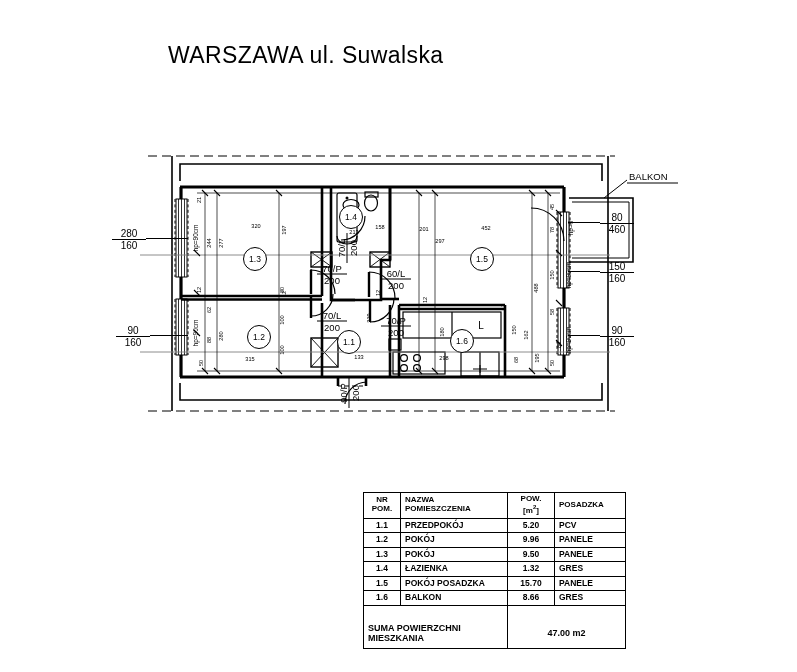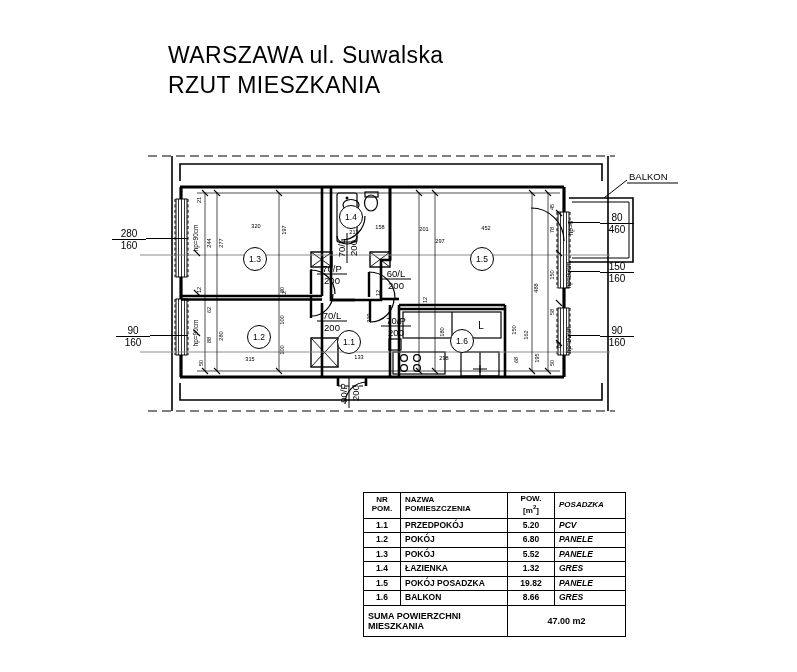--- a/index.html
+++ b/index.html
@@ -38,34 +38,33 @@
     font-weight:bold;
     text-align:left;
     vertical-align:middle;
     line-height:1.12;
     white-space:nowrap;
   }
   .legend thead td{ font-size:8px; }
   .legend .c-nr{ width:28px; text-align:center;}
   .legend .c-name{ width:98px;}
   .legend .c-pow{ width:38px; text-align:center;}
-  .legend .c-pos{ width:62px;font-style:italic;}
-  .legend tr.total td{ font-size:9px; padding-top:5px;padding-bottom:5px;}
+  .legend .c-pos{ width:62px;}
+  .legend tr.total td{ font-size:9px; padding-top:17px;padding-bottom:5px;}
   .legend tr.total .tot-label{ }
   .legend tr.total .tot-val{ text-align:center;}
   .sup{font-size:6px;vertical-align:super;}
 </style>
 </head>
 <body>
 
 <div id="stage">
 
   <div class="title-block">
     <div class="title-line">WARSZAWA ul. Suwalska</div>
-    <div class="title-line">RZUT MIESZKANIA</div>
   </div>
 
   <svg id="plan" width="797" height="672" viewBox="0 0 797 672">
 
     <defs>
       <pattern id="wallHatch" width="4" height="4" patternUnits="userSpaceOnUse">
         <rect width="4" height="4" fill="#ffffff"></rect>
         <path d="M0 4 L4 0" stroke="#000" stroke-width="0.5"></path>
       </pattern>
     </defs>
@@ -378,39 +377,39 @@
     <tbody id="legend-body">
         <tr>
           <td class="c-nr">1.1</td>
           <td class="c-name">PRZEDPOKÓJ</td>
           <td class="c-pow">5.20</td>
           <td class="c-pos">PCV</td>
         </tr>
         <tr>
           <td class="c-nr">1.2</td>
           <td class="c-name">POKÓJ</td>
-          <td class="c-pow">6.80</td>
+          <td class="c-pow">9.96</td>
           <td class="c-pos">PANELE</td>
         </tr>
         <tr>
           <td class="c-nr">1.3</td>
           <td class="c-name">POKÓJ</td>
-          <td class="c-pow">5.52</td>
+          <td class="c-pow">9.50</td>
           <td class="c-pos">PANELE</td>
         </tr>
         <tr>
           <td class="c-nr">1.4</td>
           <td class="c-name">ŁAZIENKA</td>
           <td class="c-pow">1.32</td>
           <td class="c-pos">GRES</td>
         </tr>
         <tr>
           <td class="c-nr">1.5</td>
           <td class="c-name">POKÓJ  POSADZKA</td>
-          <td class="c-pow">19.82</td>
+          <td class="c-pow">15.70</td>
           <td class="c-pos">PANELE</td>
         </tr>
         <tr>
           <td class="c-nr">1.6</td>
           <td class="c-name">BALKON</td>
           <td class="c-pow">8.66</td>
           <td class="c-pos">GRES</td>
         </tr>
       </tbody>
     <tfoot>

